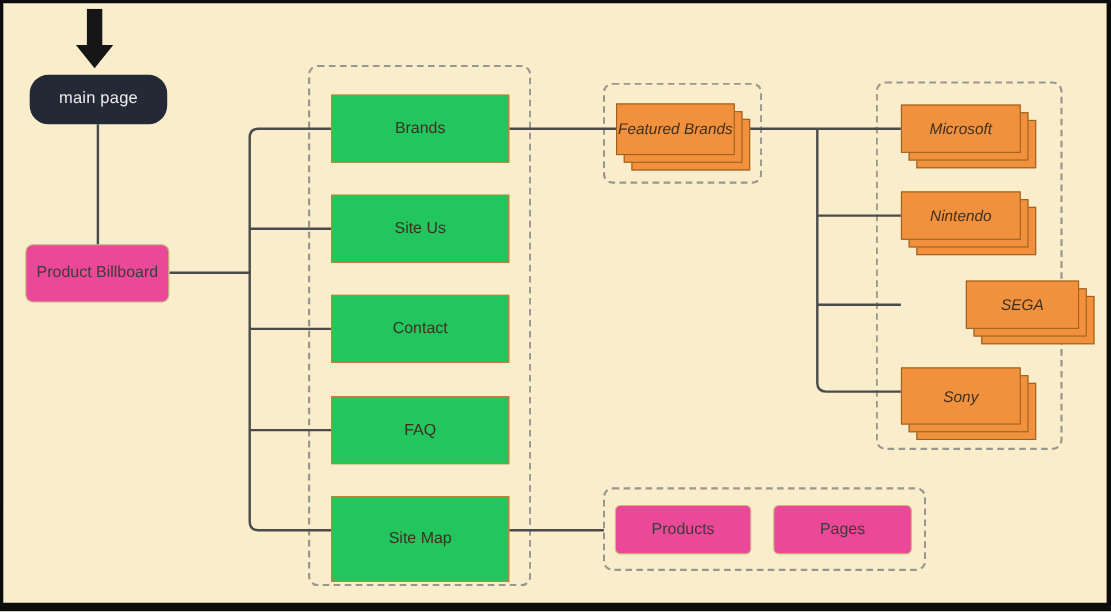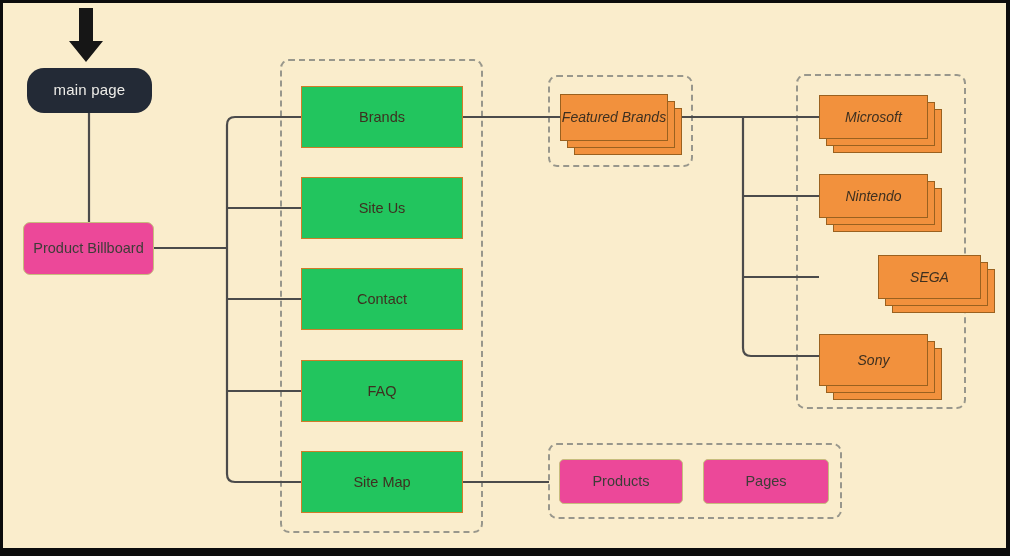--- a/index.html
+++ b/index.html
@@ -81,21 +81,21 @@
   </svg>
 
   <div class="node dark" style="left:27px; top:68px; width:125px; height:45px;border-radius:17px;">main page</div>
 
   <div class="node yellow" style="left:23px; top:222px; width:131px; height:53px; border-radius:7px;">Product Billboard</div>
 
   <div class="node orange" style="left:301px; top:86px;  width:162px; height:62px;">Brands</div>
   <div class="node orange" style="left:301px; top:177px; width:162px; height:62px;">Site Us</div>
   <div class="node orange" style="left:301px; top:268px; width:162px; height:62px;">Contact</div>
   <div class="node orange" style="left:301px; top:360px; width:162px; height:62px;">FAQ</div>
-  <div class="node orange" style="left:301px; top:451px; width:162px; height:62px;">Site Map</div>
+  <div class="node orange" style="left:301px; top:451px; width:162px; height:78px;">Site Map</div>
 
   <div class="stack" style="left:560px; top:94px; width:108px; height:47px;">
     <div class="layer l2"></div>
     <div class="layer l1"></div>
     <div class="face">Featured Brands</div>
   </div>
 
   <div class="stack" style="left:819px; top:95px; width:109px; height:44px;">
     <div class="layer l2"></div>
     <div class="layer l1"></div>

